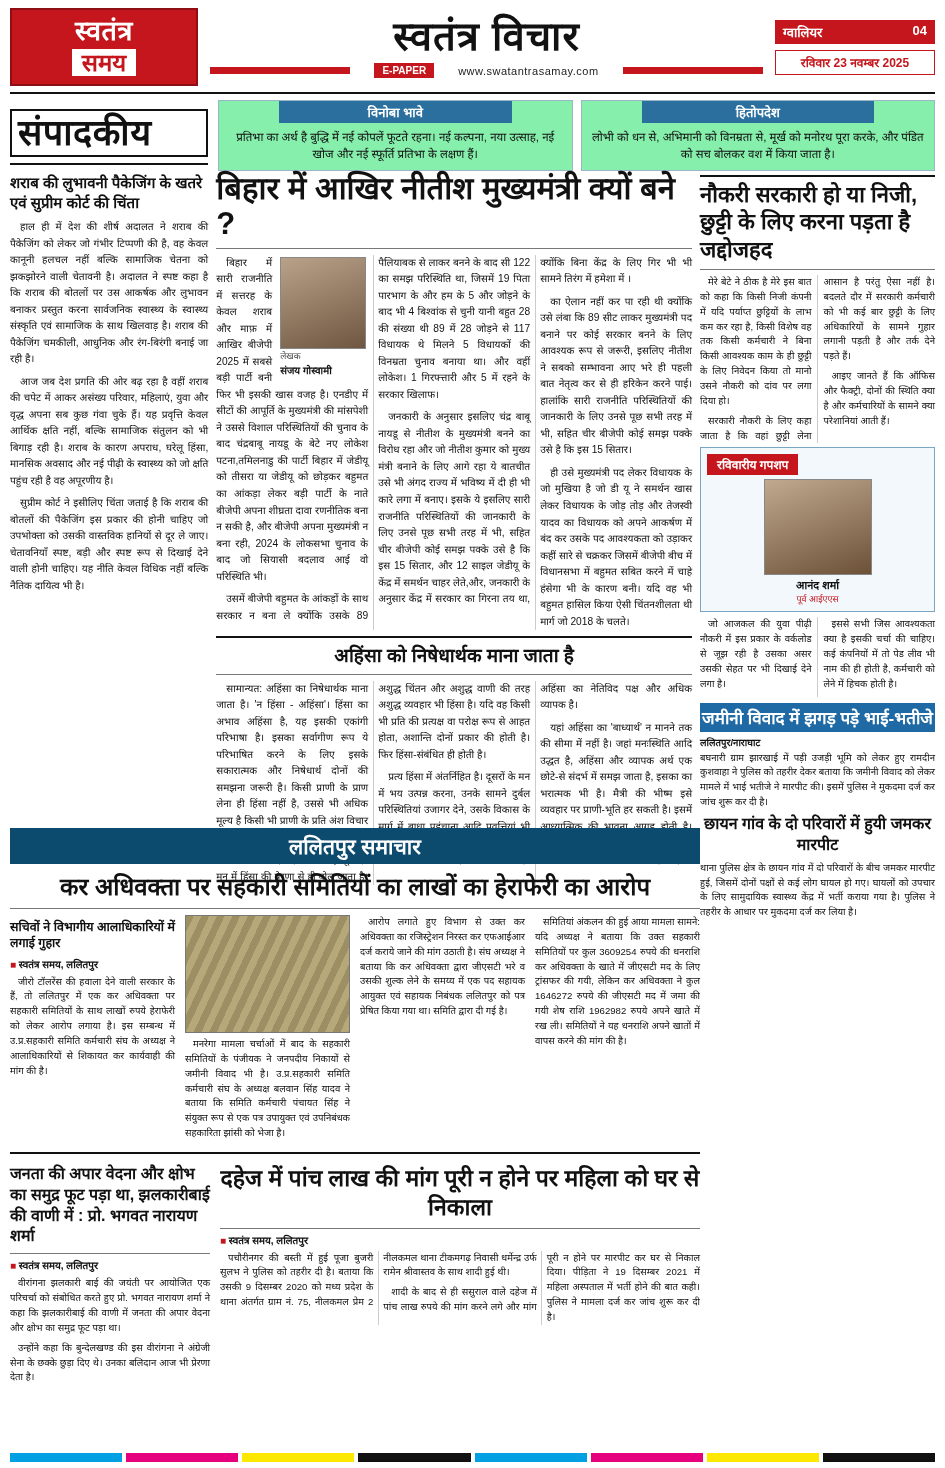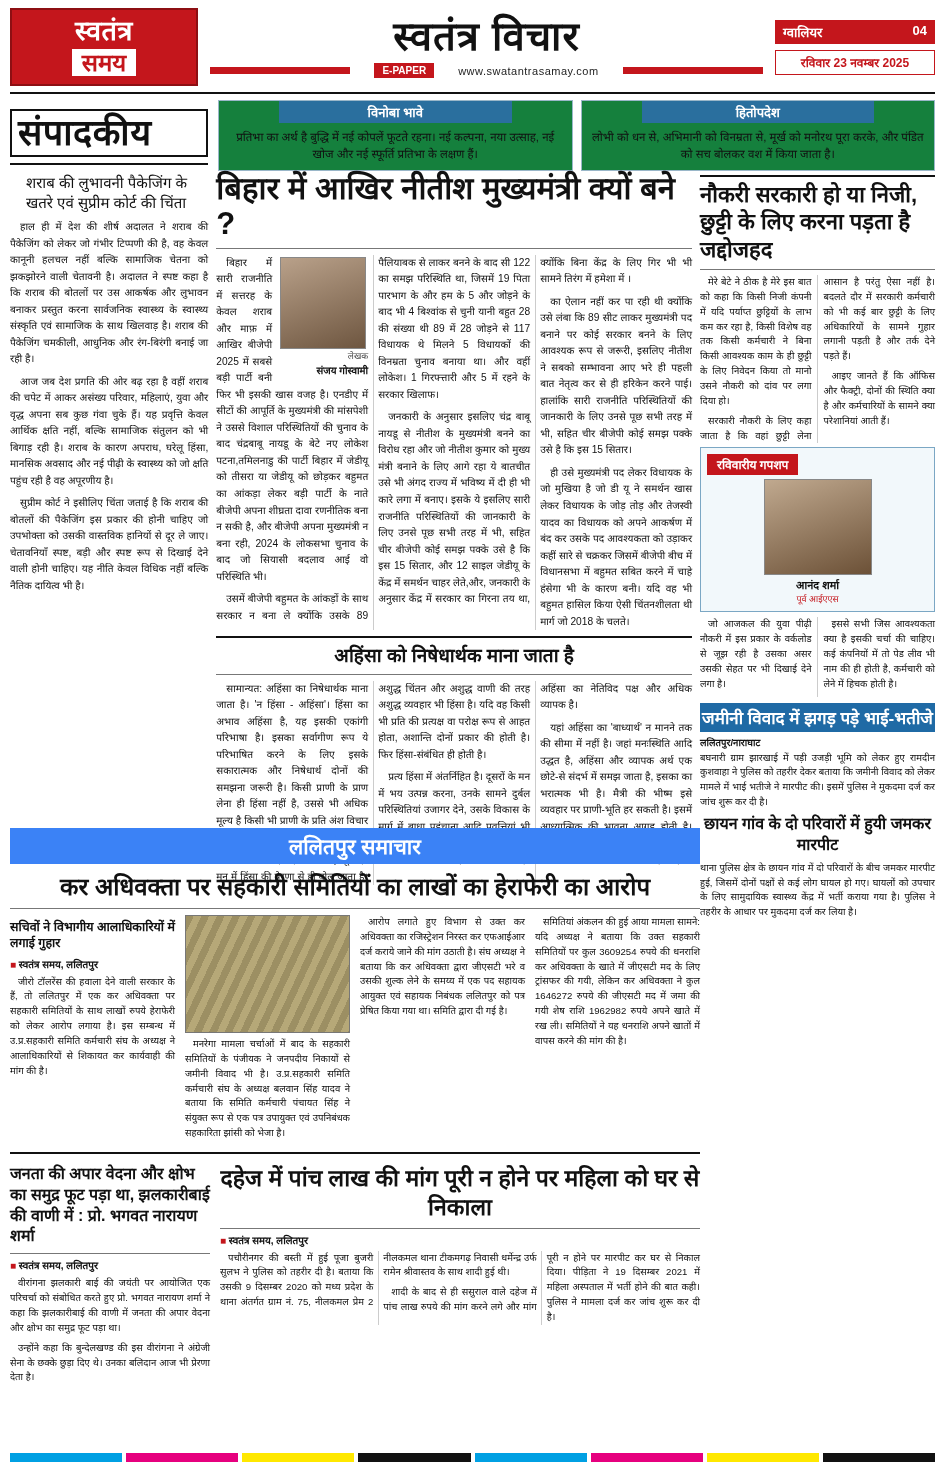--- a/index.html
+++ b/index.html
@@ -30,52 +30,52 @@
   .site { font-size:11px; letter-spacing:0.5px; color:#222; }
   .date-box { width:160px; display:flex; flex-direction:column; justify-content:center; gap:6px; }
   .city-row { background:#c4161c; color:#fff; font-size:13px; font-weight:bold; padding:3px 8px; display:flex; justify-content:space-between; }
   .date-row { border:1px solid #c4161c; color:#c4161c; font-size:12px; font-weight:bold; padding:3px 8px; text-align:center; }
 
   .rule { height:2px; background:#111; margin:6px 0 0 0; }
   .rule.thin { height:1px; background:#777; }
 
   
   .quotes { display:flex; gap:8px; margin-top:6px; }
-  .quote-col { flex:1; border:1px solid #9ab7c9; background:#15803d; padding:0 0 6px 0; }
+  .quote-col { flex:1; border:1px solid #9ab7c9; background:#86efac; padding:0 0 6px 0; }
   .quote-head { background:#2a6f9e; color:#fff; text-align:center; font-size:13px; font-weight:bold; padding:2px 0; margin:0 60px; }
   .quote-body { font-size:11.5px; line-height:1.5; text-align:center; padding:6px 10px 0; }
 
   
   .grid { display:flex; gap:8px; margin-top:7px; }
   .col-left { width:200px; }
   .col-mid { width:480px; }
   .col-right { width:237px; }
 
   .section-title-box { border:2px solid #111; padding:4px 6px; }
   .section-title { font-size:36px; font-weight:bold; line-height:1; letter-spacing:0.5px; }
-  .edit-head { font-size:15px; font-weight:normal; line-height:1.35; margin:8px 16px 6px; }
+  .edit-head { font-size:15px; font-weight:bold; line-height:1.35; margin:8px 0 6px; }
   .body-text { font-size:10.2px; line-height:1.62; text-align:justify; }
   .body-text p { margin:0 0 6px 0; text-indent:10px; }
 
   .headline-big { font-size:31px; font-weight:bold; line-height:1.15; letter-spacing:0; margin:2px 0 6px; }
   .cols2 { column-count:2; column-gap:12px; column-rule:1px solid #ccc; }
   .cols3 { column-count:3; column-gap:10px; column-rule:1px solid #ccc; }
 
-  .author-box { width:88px; float:right; margin:2px 0 4px 8px; text-align:right; }
+  .author-box { width:88px; float:right; margin:2px 0 4px 8px; text-align:left; }
   .author-photo { width:86px; height:92px; background:linear-gradient(160deg,#b9a18a,#6e5640); border:1px solid #888; }
   .author-cap { font-size:9px; color:#444; }
   .author-name { font-size:10px; font-weight:bold; }
 
   .sub-headline { font-size:19px; font-weight:bold; text-align:center; line-height:1.25; margin:6px 0 6px; }
   .headline-med { font-size:22px; font-weight:bold; line-height:1.25; margin:4px 0 6px; }
   .headline-sm { font-size:16px; font-weight:bold; line-height:1.3; margin:4px 0 5px; }
   .byline { font-size:10px; font-weight:bold; margin:4px 0 4px; }
   .byline .dot { color:#c4161c; font-weight:bold; }
 
-  .black-band { background:#3b82f6; color:#fff; font-size:21px; font-weight:bold; text-align:center; padding:4px 0; margin:8px 0 0; }
+  .black-band { background:#0c4a6e; color:#fff; font-size:21px; font-weight:bold; text-align:center; padding:4px 0; margin:8px 0 0; }
   .blue-band { background:#1f6aa5; color:#fff; font-size:17px; font-weight:bold; text-align:center; padding:3px 0; margin:6px 0 0; }
 
   .photo-money { width:100%; height:118px; background:
      repeating-linear-gradient(115deg,#9c8f63 0 7px,#b6a878 7px 14px),
      linear-gradient(180deg,#6d6446,#8e835c); border:1px solid #777; }
   .photo-person { width:108px; height:96px; background:linear-gradient(160deg,#c0a98f,#6c5137); border:1px solid #888; margin:0 auto; }
 
   .boxed { border:1px solid #7ba7c4; background:#f2f8fb; padding:6px; }
 
   .ribbon { background:#c4161c; color:#fff; font-size:12px; font-weight:bold; padding:2px 10px; display:inline-block; }

